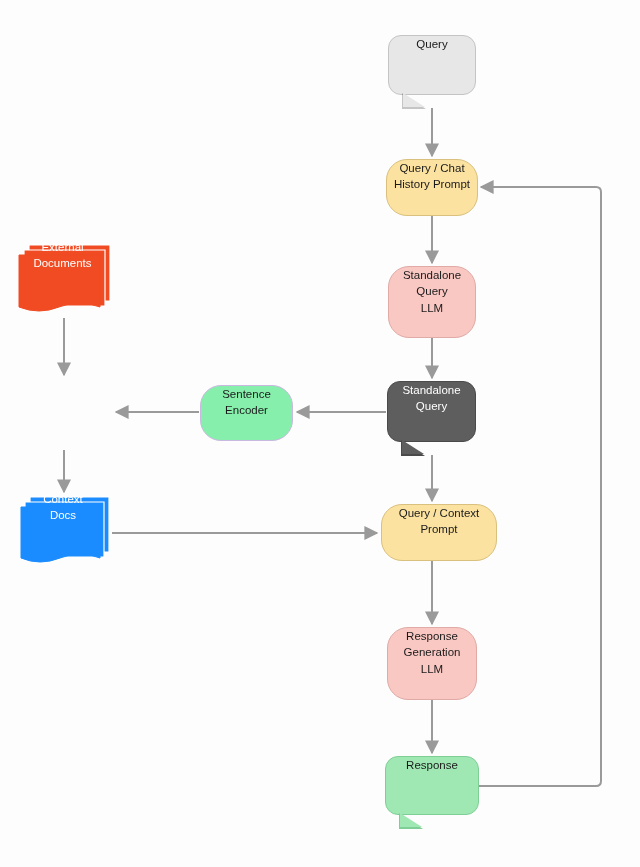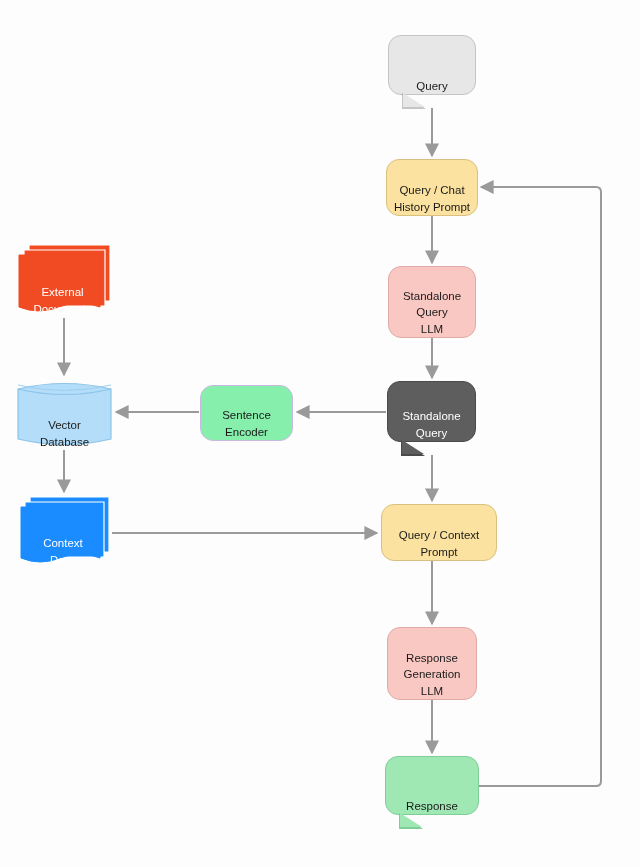--- a/index.html
+++ b/index.html
@@ -23,38 +23,38 @@
     left: 0;
     top: 0;
     width: 640px;
     height: 867px;
     pointer-events: none;
   }
   .node {
     position: absolute;
     box-sizing: border-box;
     display: flex;
-    align-items: flex-end;
+    align-items: flex-start;
     justify-content: center;
     text-align: center;
     line-height: 1.42;
     font-size: 11.5px;
     color: #1a1a1a;
     z-index: 3;
   }
   .node .lbl {
     position: relative;
     z-index: 5;
     padding: 0 4px;
     white-space: pre-line;
   }
 
   
   .rrect {
-    border-radius: 13px;
+    border-radius: 21px;
     border: 1px solid rgba(0,0,0,0.22);
   }
   .n-yellow { background: #fbe2a0; border-color: #d9c07e; }
   .n-pink   { background: #f9c8c3; border-color: #e0aaa6; }
   .n-purple { background: #86efac; border-color: #c9b8e0; }
 
   
   .bubble {
     border-radius: 13px;
     border: 1px solid rgba(0,0,0,0.22);
@@ -171,29 +171,20 @@
     <span class="tail"></span>
     <span class="lbl">Standalone
 Query</span>
   </div>
 
   <div class="node rrect n-purple" style="left:200px; top:385px; width:93px; height:56px;">
     <span class="lbl">Sentence
 Encoder</span>
   </div>
 
-  <div class="node cyl" style="left:17px; top:378px; width:95px; height:72px;">
-    <svg class="cyl-svg" viewBox="0 0 95 72" preserveAspectRatio="none">
-      <path d="M 1 11 L 1 61 Q 47.5 72 94 61 L 94 11 Q 47.5 0 1 11 Z" fill="#b3ddf8" stroke="#8ec4e8" stroke-width="1.2"></path>
-      <path d="M 1 11 Q 47.5 22 94 11" fill="none" stroke="#8ec4e8" stroke-width="1.2"></path>
-      <path d="M 1 7 Q 47.5 18 94 7" fill="none" stroke="#9ed0f0" stroke-width="1"></path>
-    </svg>
-    <span class="lbl">Vector
-Database</span>
-  </div>
 
   <div class="node docs" style="left:19px; top:495px; width:92px; height:73px;">
     <svg class="docs-svg" viewBox="0 0 92 73" preserveAspectRatio="none">
       <path d="M 11 2 L 90 2 L 90 57 L 11 57 Z" fill="#1a8cff" stroke="#ffffff" stroke-width="1.2"></path>
       <path d="M 6 7 L 85 7 L 85 62 L 6 62 Z" fill="#1a8cff" stroke="#ffffff" stroke-width="1.2"></path>
       <path d="M 2 12 L 81 12 L 81 63 Q 61 55 41 63 Q 21 71 2 63 Z" fill="#1a8cff" stroke="#1a8cff" stroke-width="1"></path>
     </svg>
     <span class="lbl" style="margin-left:-4px; margin-top:-4px;">Context
 Docs</span>
   </div>

